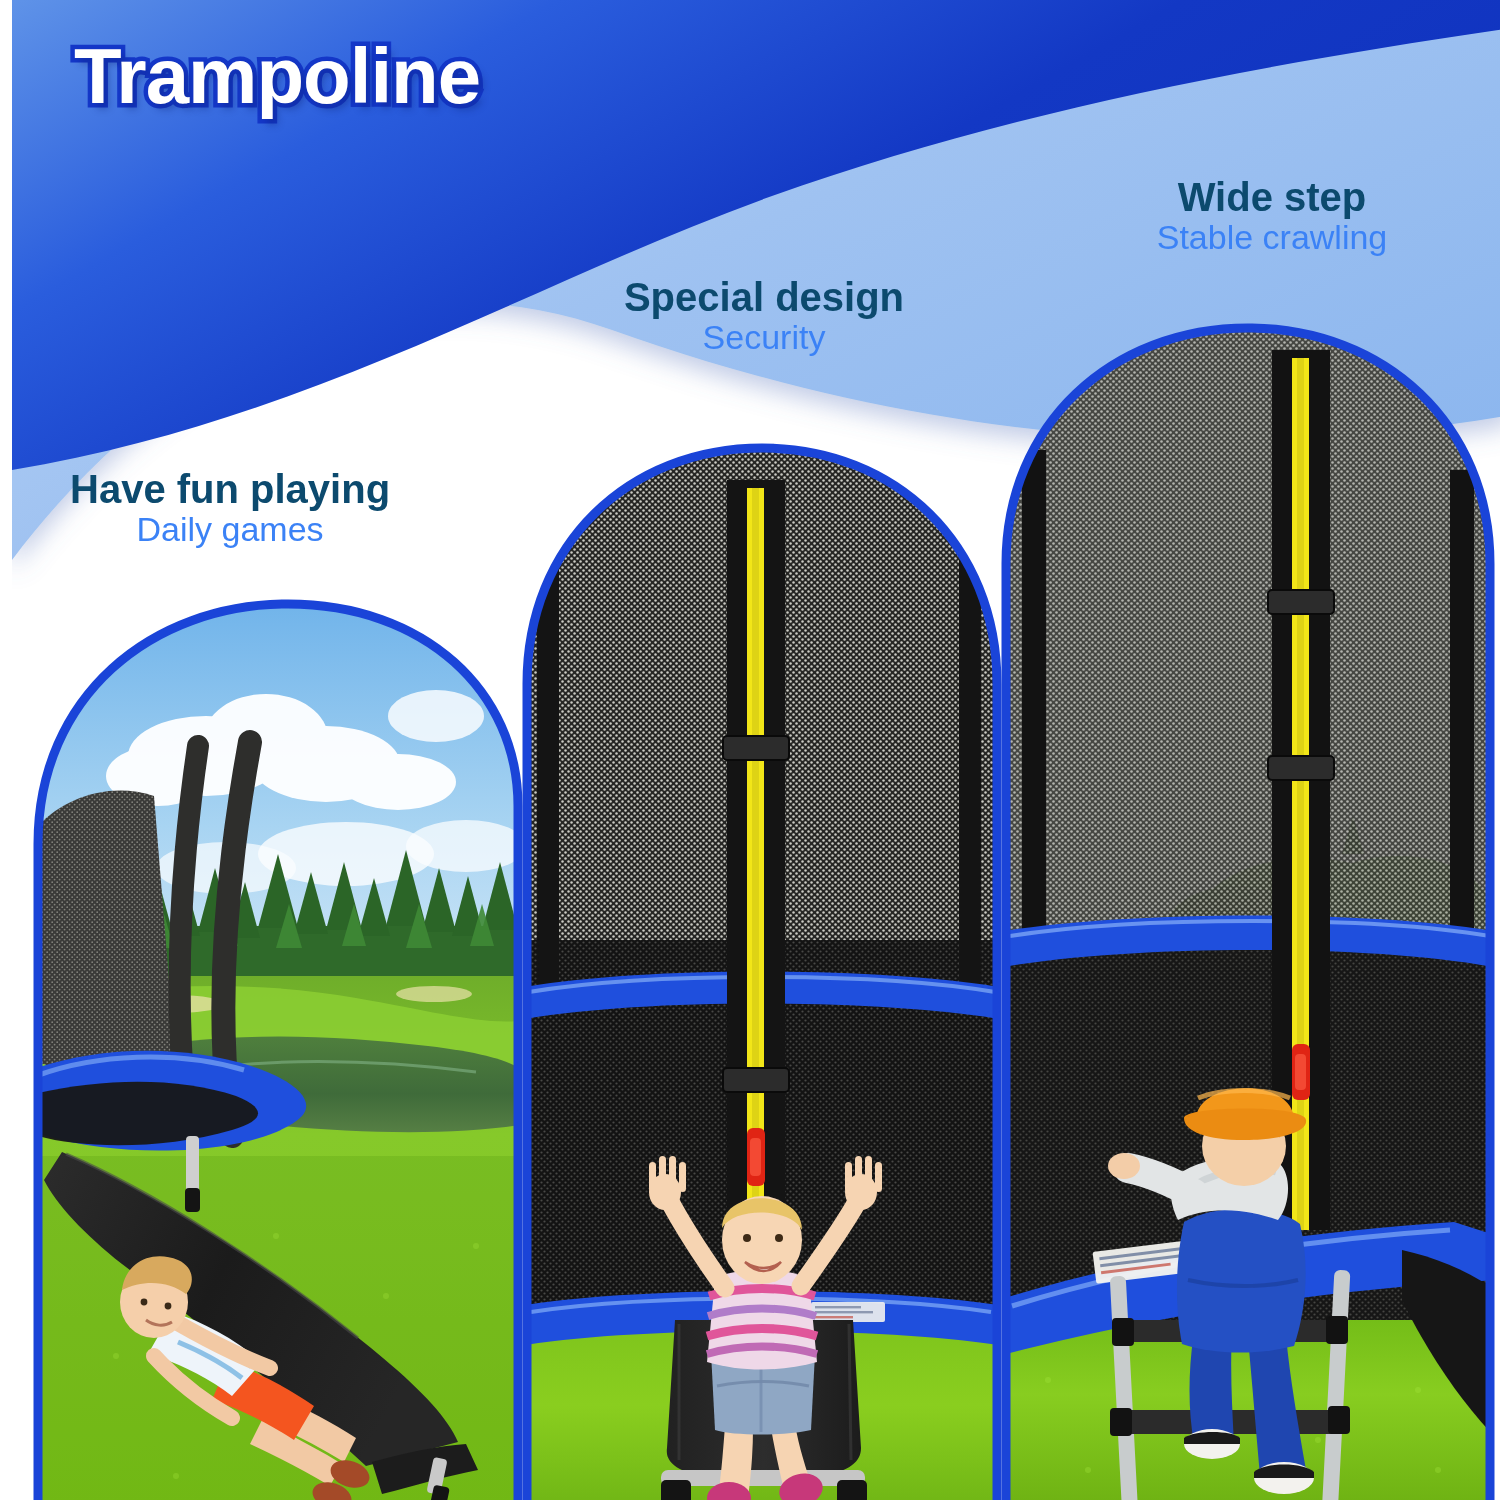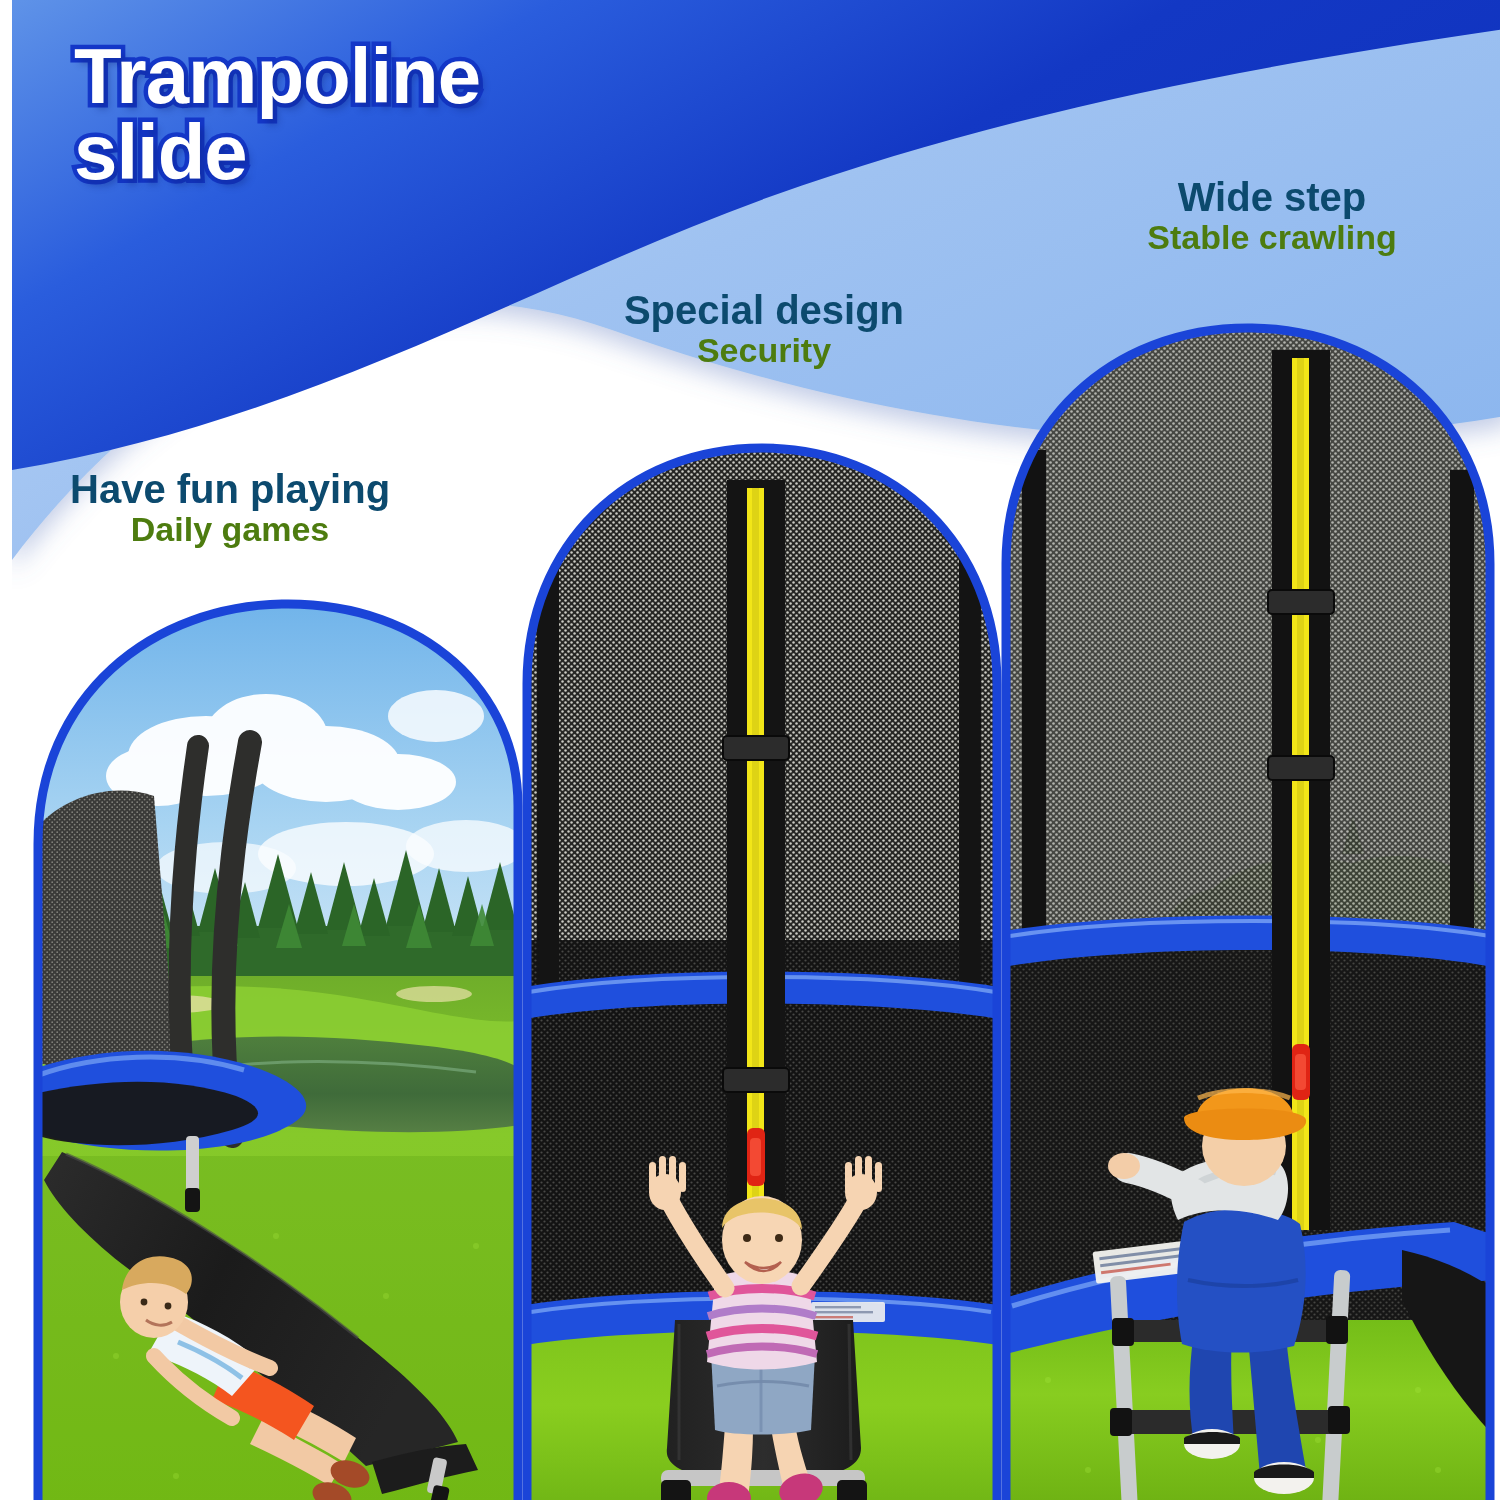--- a/index.html
+++ b/index.html
@@ -30,25 +30,25 @@
     white-space:nowrap;
   }
 
   
   .head-group { position:absolute; z-index:35; }
   .head-main {
     font-size:40px; font-weight:bold; color:#0c4a6e;
     line-height:1.07; white-space:nowrap;
   }
   .head-sub {
-    font-size:34px; font-weight:bold; color:#4d7c0f;
+    font-size:34px; font-weight:normal; color:#3b82f6;
     line-height:1.1;
   }
   .hg-left  { left:58px;  top:468px; text-align:left; }
-  .hg-center{ left:547px; top:289px; width:410px; text-align:center; }
+  .hg-center{ left:547px; top:276px; width:410px; text-align:center; }
   .hg-right { left:1060px;top:176px; width:400px; text-align:center; }
 
   
   .panel { position:absolute; z-index:20; }
   .panel svg { display:block; }
 
 </style>
 </head>
 <body>
 
@@ -76,21 +76,20 @@
          C1180,470 880,430 600,330
          C370,248 155,355 0,560 Z" fill="url(#gLight)"></path>
 
     <path d="M0,0 L1500,0 L1500,28
          C1210,70 980,118 760,196
          C520,282 300,420 0,470 Z" fill="url(#gDark)"></path>
   </svg>
 
   <div class="title-block">
     <div class="title-line">Trampoline</div>
-    <div class="title-line">slide</div>
   </div>
 
   <div class="head-group hg-right">
     <div class="head-main">Wide step</div>
     <div class="head-sub">Stable crawling</div>
   </div>
 
   <div class="head-group hg-center">
     <div class="head-main">Special design</div>
     <div class="head-sub">Security</div>

